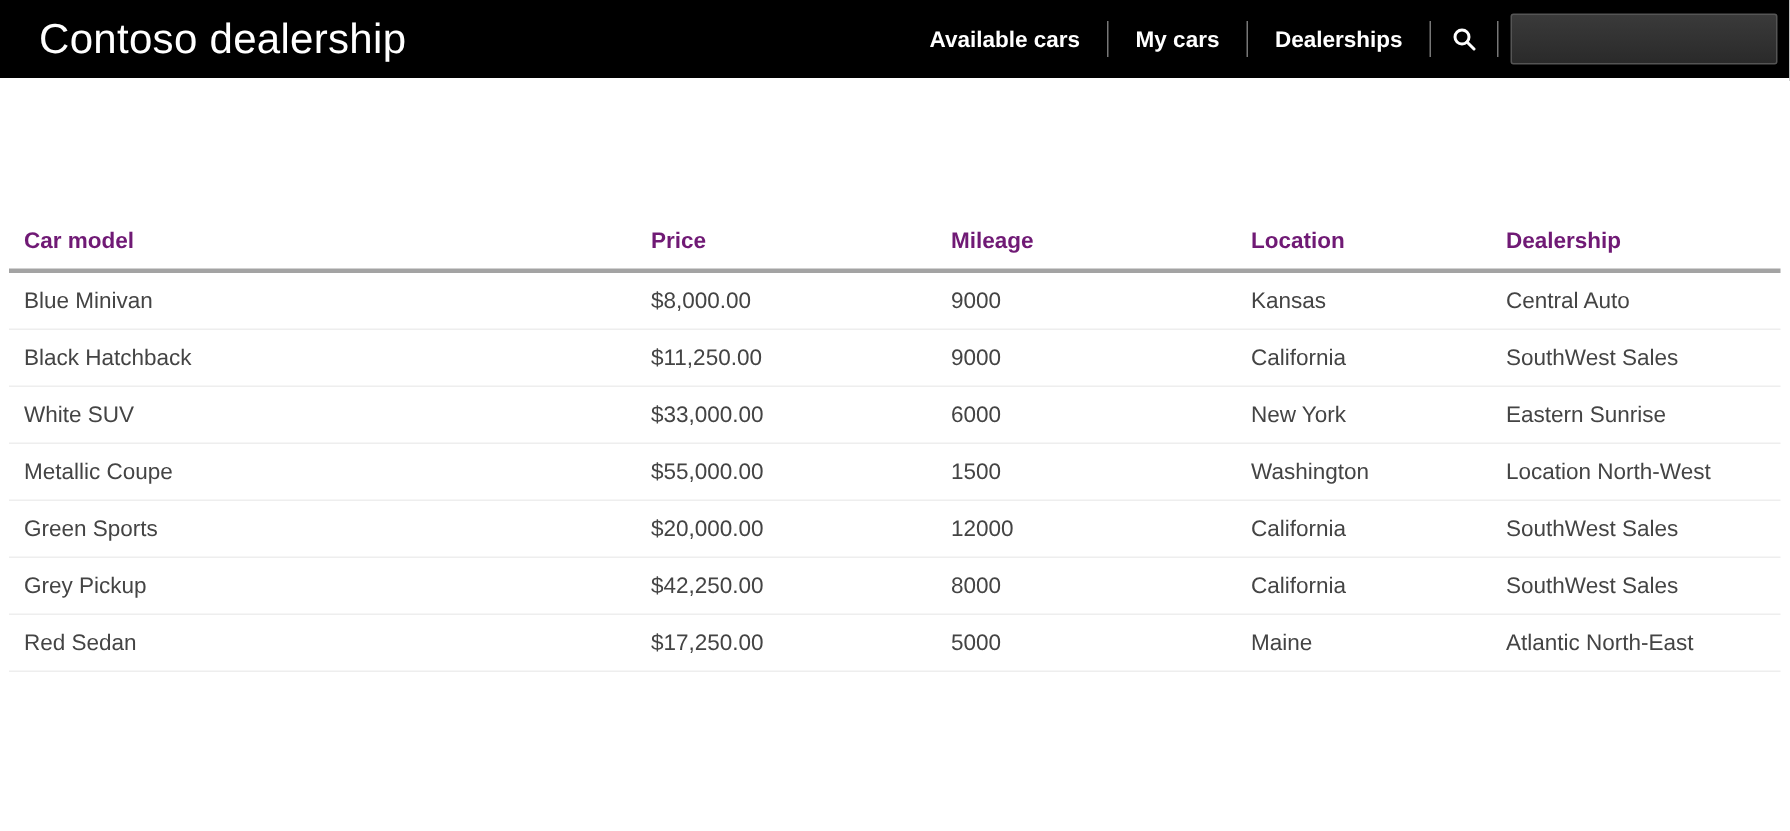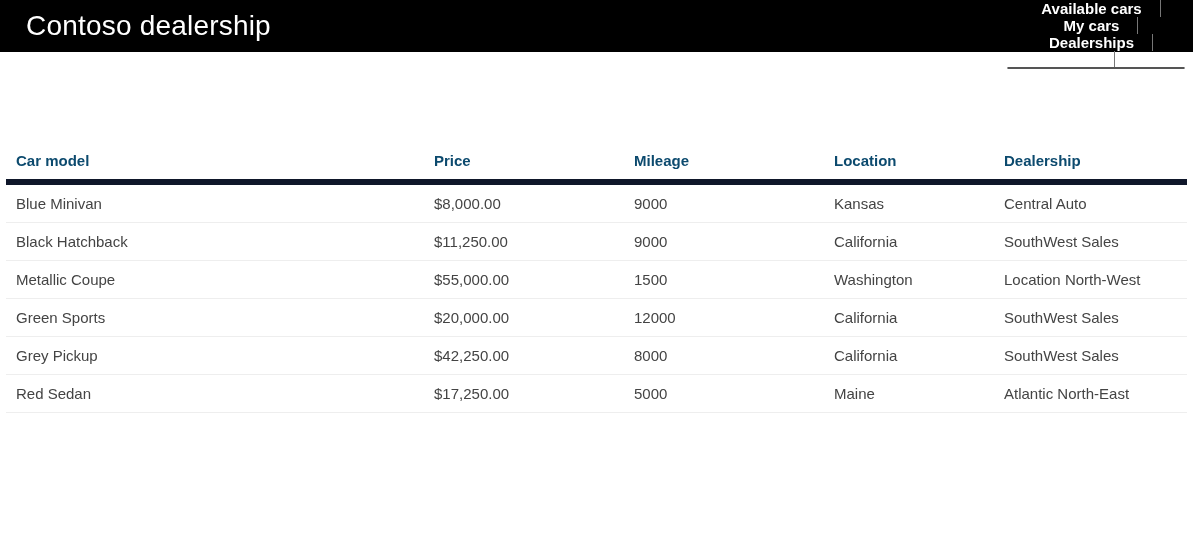--- a/index.html
+++ b/index.html
@@ -23,21 +23,20 @@
     font-size: 28px;
     font-weight: 300;
     letter-spacing: 0.2px;
     flex: 0 0 auto;
   }
   .nav {
     margin-left: auto;
     display: flex;
     align-items: center;
     height: 100%;
-    flex-direction: column;
   }
   .nav-item {
     color: #fff;
     font-size: 15px;
     font-weight: 600;
     padding: 0 18px;
     display: flex;
     align-items: center;
     height: 24px;
     border-right: 1px solid #777;
@@ -64,23 +63,23 @@
   table.cars {
     width: 1181px;
     margin: 0 6px;
     border-collapse: collapse;
     font-size: 15px;
     color: #333;
   }
   table.cars thead th {
     text-align: left;
     font-weight: 600;
-    color: #0c4a6e;
+    color: #701a75;
     padding: 10px 8px 10px 8px;
-    border-bottom: 6px solid #0f172a;
+    border-bottom: 1px solid #0f172a;
     cursor: pointer;
   }
   table.cars tbody td {
     padding: 10px 8px;
     border-bottom: 1px solid #eee;
     color: #444;
   }
   table.cars tbody tr:first-child td {
     border-top: 3px solid #a3a3a3;
   }
@@ -142,20 +141,27 @@
           <td>Central Auto</td>
         </tr>
         <tr>
           <td>Black Hatchback</td>
           <td>$11,250.00</td>
           <td>9000</td>
           <td>California</td>
           <td>SouthWest Sales</td>
         </tr>
         <tr>
+          <td>White SUV</td>
+          <td>$33,000.00</td>
+          <td>6000</td>
+          <td>New York</td>
+          <td>Eastern Sunrise</td>
+        </tr>
+        <tr>
           <td>Metallic Coupe</td>
           <td>$55,000.00</td>
           <td>1500</td>
           <td>Washington</td>
           <td>Location North-West</td>
         </tr>
         <tr>
           <td>Green Sports</td>
           <td>$20,000.00</td>
           <td>12000</td>

